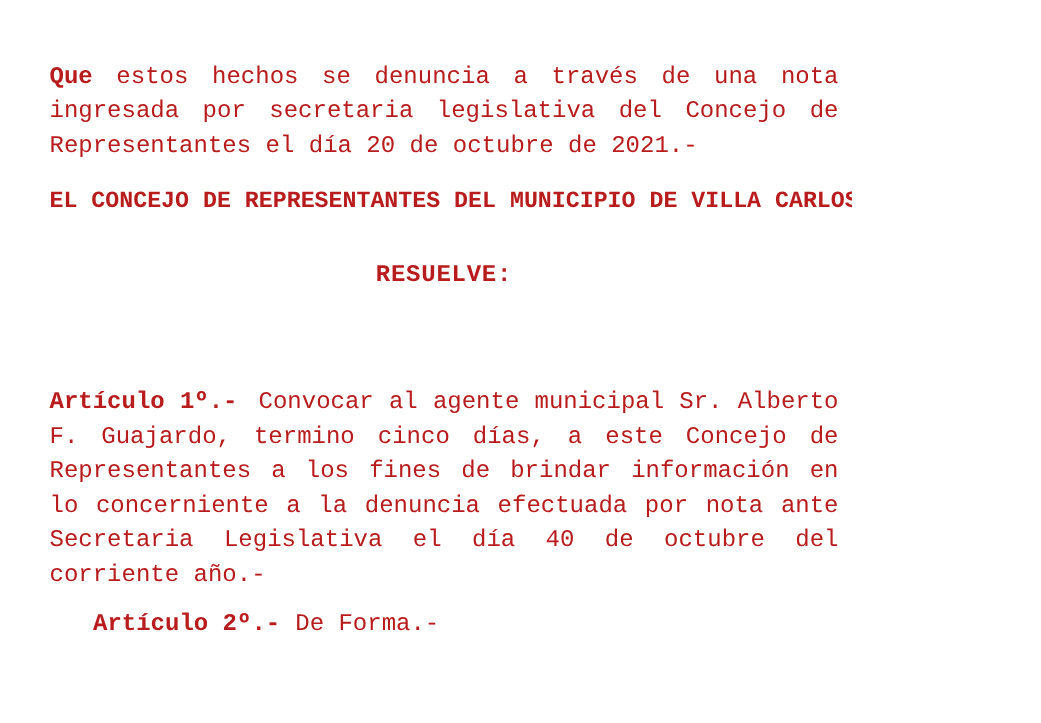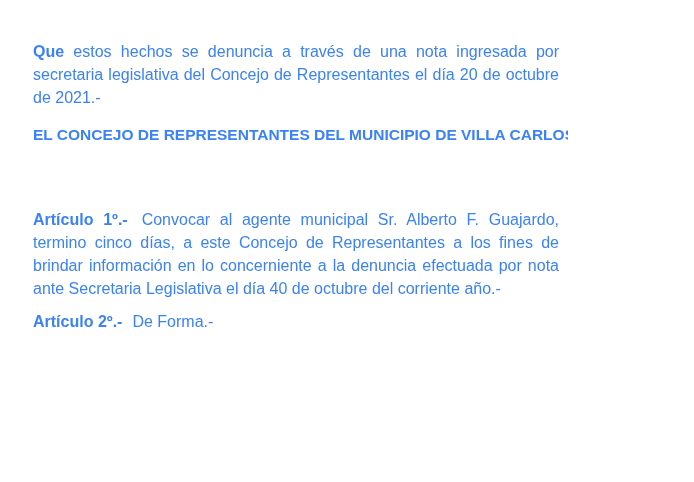--- a/index.html
+++ b/index.html
@@ -7,24 +7,24 @@
     padding: 0;
     background: #ffffff;
   }
   .page {
     position: relative;
     width: 568px;
     height: 482px;
     box-sizing: border-box;
     padding: 40px 9px 0 33px;
     background: #ffffff;
-    font-family: Liberation Sans, sans-serif;
+    font-family: Liberation Mono, monospace;
     font-size: 16px;
     line-height: 23px;
-    color: #3b82f6;
+    color: #b91c1c;
     overflow: hidden;
   }
   p { margin: 0; }
   .body-text { text-align: justify; }
   .para-expuesto {
     margin-top: 52px;
     line-height: 29px;
   }
   .heading-concejo {
     margin-top: 14px;
@@ -35,35 +35,36 @@
     white-space: nowrap;
   }
   .heading-resuelve {
     margin-top: 26px;
     text-align: center;
     font-weight: bold;
     letter-spacing: 0.5px;
   }
   .articulo-1 { margin-top: 62px; }
   .articulo-1 strong { margin-right: 14px; margin-top: 25px; }
-  .articulo-2 { margin-top: 10px; }
+  .articulo-2 { margin-top: 10px; margin-left: 29px; }
   .articulo-2 strong { margin-right: 10px; }
 </style>
 </head>
 <body>
 
 <div class="page">
 
   <p class="body-text">
     <strong>Que</strong><span> estos hechos se denuncia  a través de una nota ingresada por secretaria legislativa del Concejo de Representantes el día 20 de octubre de 2021.-</span>
   </p>
 
 
   <p class="heading-concejo">EL CONCEJO DE REPRESENTANTES DEL MUNICIPIO DE VILLA CARLOS PAZ</p>
 
+  <p class="heading-resuelve">RESUELVE:</p>
 
   <p class="body-text articulo-1">
     <strong>Artículo 1º.-</strong><span>Convocar al agente municipal Sr. Alberto F. Guajardo, termino cinco días, a este Concejo de Representantes a los fines de brindar información en lo concerniente a la denuncia efectuada por nota ante Secretaria Legislativa el día 40 de octubre del corriente año.-</span>
   </p>
 
   <p class="body-text articulo-2">
     <strong>Artículo 2º.-</strong><span>De Forma.-</span>
   </p>
 
 </div>

